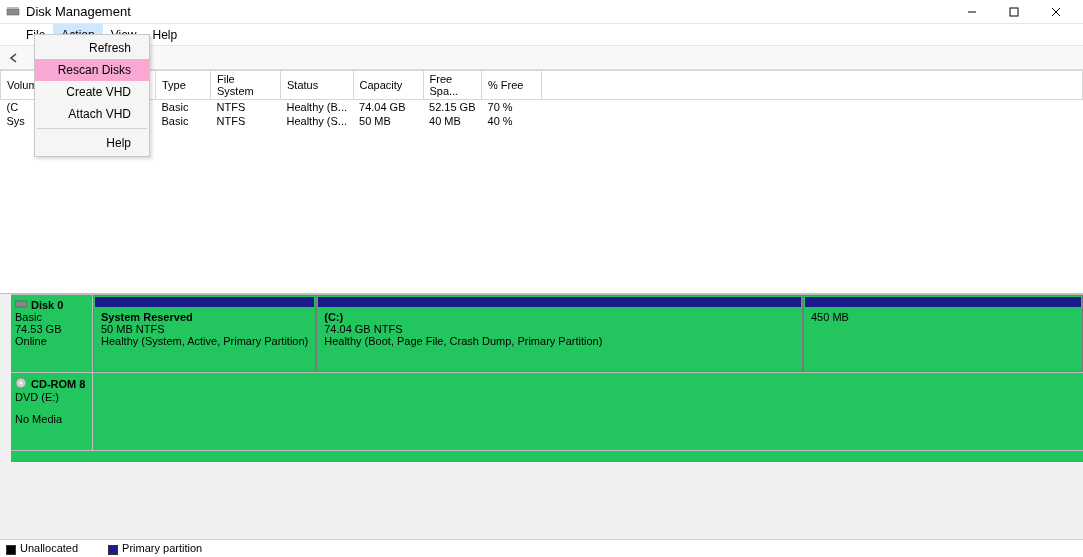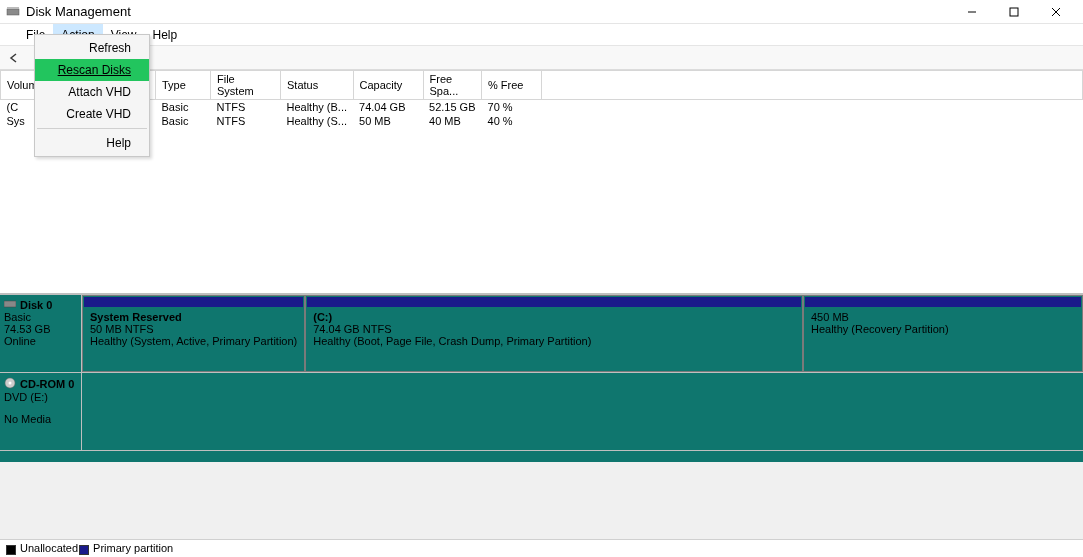--- a/index.html
+++ b/index.html
@@ -10,38 +10,38 @@
   .window-controls { margin-left: auto; display: flex; }
   .win-btn { width: 42px; height: 24px; display: flex; align-items: center; justify-content: center; font-size: 10px; }
   .win-btn svg { display:block; }
   .menubar { height: 22px; background: #fff; display: flex; align-items: stretch; padding: 0 18px; border-bottom: 1px solid #e5e5e5; }
   .menu-item { padding: 3px 8px; cursor: default; display: flex; align-items: center; }
   .menu-item.active { background: #cde8ff; }
   .toolbar { height: 24px; background: #f8f8f8; display: flex; align-items: center; padding: 0 4px; border-bottom: 1px solid #dcdcdc; gap: 6px; }
   .tb-btn { width: 20px; height: 20px; display:flex; align-items:center; justify-content:center; }
   .dropdown { position: absolute; left: 34px; top: 34px; width: 116px; background: #f5f5f5; border: 1px solid #c8c8c8; box-shadow: 2px 2px 3px rgba(0,0,0,0.15); z-index: 100; padding: 2px 0; }
   .dd-item { padding: 4px 18px; font-size: 12px; cursor: default; text-align: right; }
-  .dd-item.highlight { background: #22c55e; text-decoration: underline; }
+  .dd-item.highlight { background: #f9a8d4; }
   .dd-sep { height: 1px; background: #d0d0d0; margin: 3px 2px; }
   .content { position: relative; height: calc(100% - 24px - 22px - 24px - 18px); display: flex; flex-direction: column; }
   .upper { flex: 0 0 224px; background: #fff; overflow: hidden; border-bottom: 1px solid #bfbfbf; }
   table.vol-table { border-collapse: collapse; width: 100%; font-size: 11px; }
   table.vol-table th { text-align: left; font-weight: normal; background: #fff; border: 1px solid #d6d6d6; padding: 2px 6px; height: 18px; }
   table.vol-table td { padding: 1px 6px; white-space: nowrap; }
-  .lower { flex: 0 0 168px; background: #0f766e; border-top: 1px solid #bfbfbf; }
+  .lower { flex: 0 0 168px; background: #22c55e; border-top: 1px solid #bfbfbf; margin-left: 11px; }
   .disk-row { display: flex; border-bottom: 1px solid #bfbfbf; }
   .disk-label { width: 82px; padding: 4px 4px; font-size: 11px; border-right: 1px solid #bfbfbf; }
   .disk-label .disk-name { font-weight: bold; display:flex; align-items:center; gap:4px;}
   .disk-parts { flex: 1; display: flex; }
   .part { border: 1px solid #7a7a7a; margin: 0; padding: 1px; font-size: 11px; display:flex;flex-direction:column;}
   .part-header { height: 10px; background: #1a1a8a; }
   .part-body { padding: 4px 6px; flex:1;}
   .part-body .pname { font-weight: bold; }
   .empty-area { flex: 1; background: #f0f0f0; }
-  .legend { position: absolute; bottom: 0; left: 0; right: 0; height: 18px; background: #fff; border-top: 1px solid #d0d0d0; display: flex; align-items: center; padding: 0 6px; gap: 1px; font-size: 11px; }
+  .legend { position: absolute; bottom: 0; left: 0; right: 0; height: 18px; background: #fff; border-top: 1px solid #d0d0d0; display: flex; align-items: center; padding: 0 6px; gap: 30px; font-size: 11px; }
   .swatch { width: 10px; height: 10px; display: inline-block; margin-right: 4px; vertical-align: middle; border:1px solid #333;}
   .swatch.black { background: #000; }
   .swatch.navy { background: #1a1a8a; }
 </style>
 </head>
 <body>
 
 <div class="titlebar">
   <span class="app-icon">
     <svg width="14" height="14" viewBox="0 0 14 14">
@@ -86,22 +86,22 @@
   <div class="tb-btn">
       <svg width="14" height="14">
         <path d="M5 3 L10 7 L5 11" fill="none" stroke="#b0b0b0" stroke-width="1.5"></path>
       </svg>
     </div>
 </div>
 
 <div class="dropdown">
   <div class="dd-item">Refresh</div>
   <div class="dd-item highlight">Rescan Disks</div>
+  <div class="dd-item">Create VHD</div>
   <div class="dd-item">Attach VHD</div>
-  <div class="dd-item">Create VHD</div>
   <div class="dd-sep"></div>
   <div class="dd-item">Help</div>
 </div>
 
 <div class="content">
 
   <div class="upper">
     <table class="vol-table">
       <thead>
         <tr>
@@ -172,34 +172,33 @@
             <div class="pname">(C:)</div>
             <div>74.04 GB NTFS</div>
             <div>Healthy (Boot, Page File, Crash Dump, Primary Partition)</div>
           </div>
         </div>
         <div class="part" style="flex:0 0 280px">
           <div class="part-header"></div>
           <div class="part-body">
             <div class="pname"></div>
             <div>450 MB</div>
-            <div>Healthy (Recovery Partition)</div>
           </div>
         </div>
       </div>
     </div>
 
     <div class="disk-row" style="height:78px">
       <div class="disk-label">
         <div class="disk-name">
           <span><svg width="12" height="12">
                 <circle cx="6" cy="6" r="5" fill="#ccc" stroke="#666" stroke-width="0.5"></circle>
                 <circle cx="6" cy="6" r="1.5" fill="#fff"></circle>
               </svg></span>
-          <span>CD-ROM 0</span>
+          <span>CD-ROM 8</span>
         </div>
         <div>DVD (E:)</div>
         <div style="height:10px"></div>
         <div>No Media</div>
       </div>
       <div class="disk-parts"></div>
     </div>
 
   </div>
 

